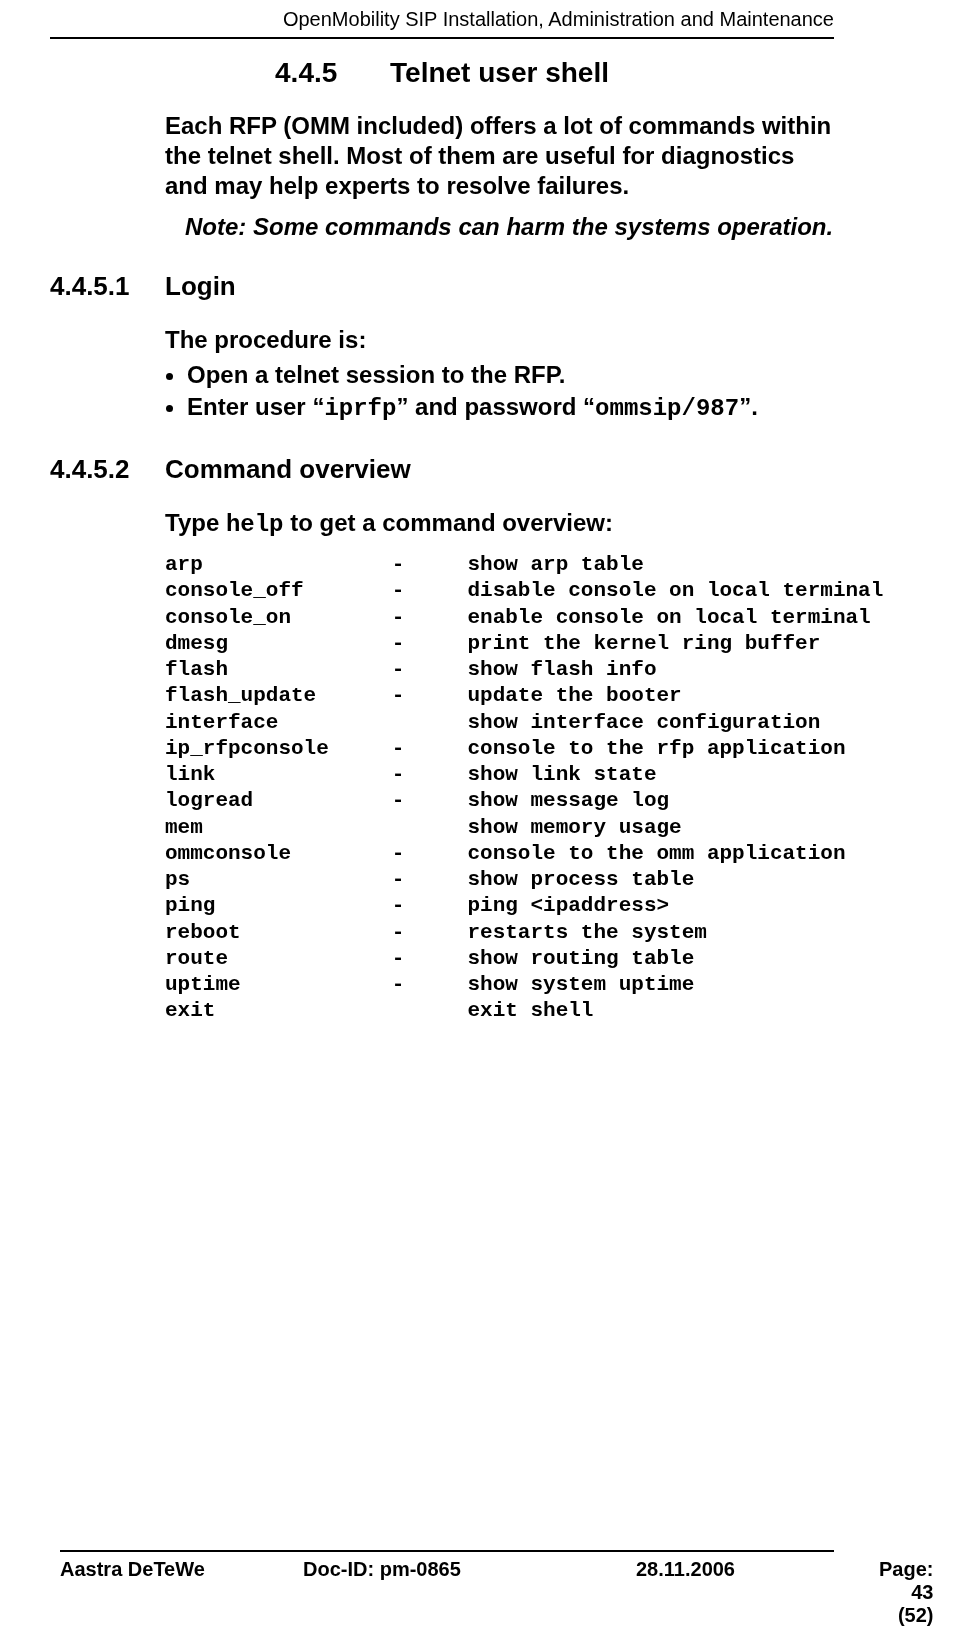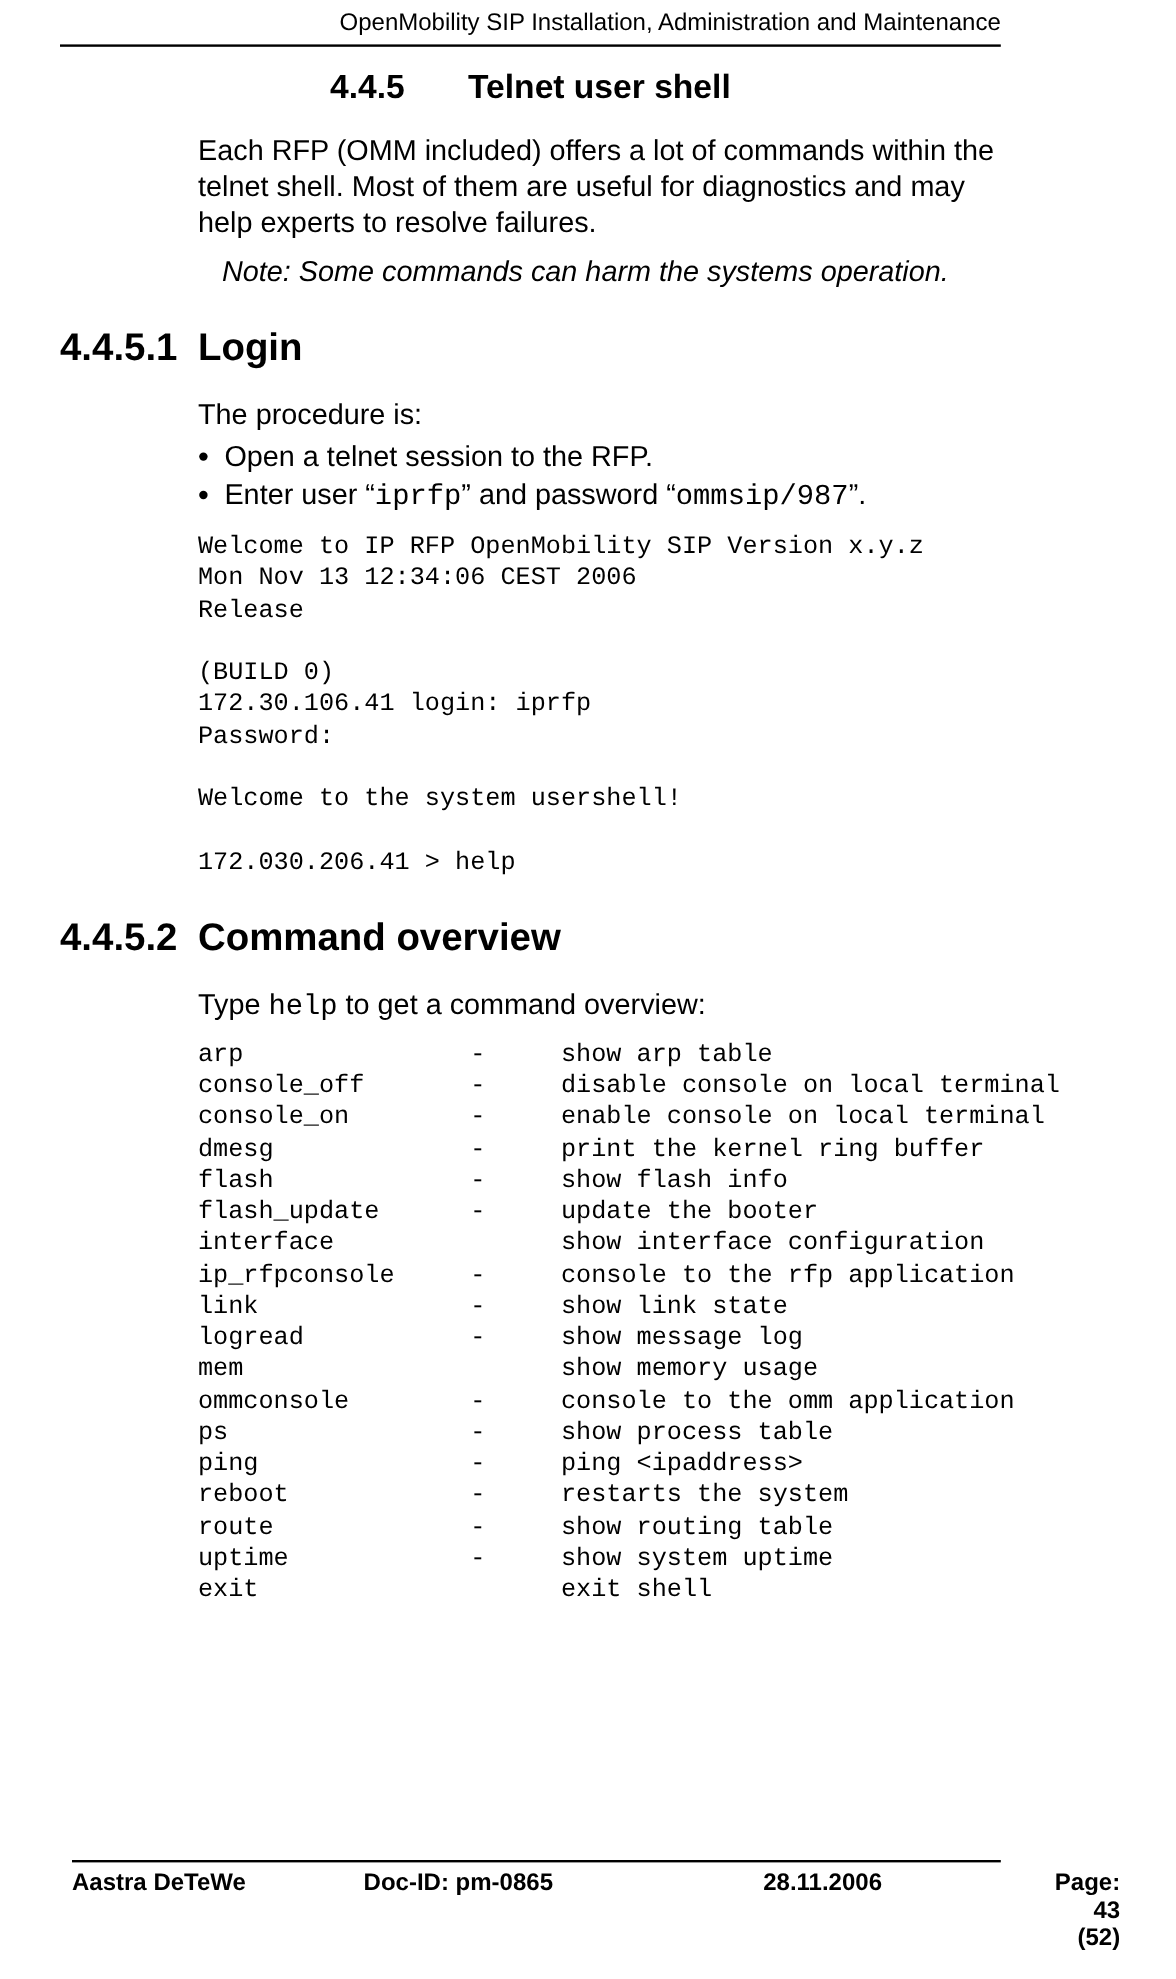--- a/index.html
+++ b/index.html
@@ -28,28 +28,29 @@
       display: flex;
       align-items: baseline;
       margin-top: 18px;
       font-weight: bold;
       font-size: 28px;
       justify-content: center;
     }
     .sn-445 { width: 115px; flex: 0 0 115px; }
     .body-indent {
       padding-left: 115px;
+      font-weight: bold;
     }
     .intro-para { font-size: 24px; margin-top: 22px; line-height: 1.25; }
     .note { font-size: 24px; font-style: italic; margin-top: 12px; margin-left: 20px; }
     .h4-row {
       display: flex;
       align-items: baseline;
       font-weight: bold;
-      font-size: 32px;
+      font-size: 26px;
       margin-top: 30px;
     }
     .h4-num { width: 115px; flex: 0 0 115px; }
     .proc-text { font-size: 24px; margin-top: 24px; }
     ul.bullets {
       margin: 6px 0 0 0;
       padding-left: 22px;
       font-size: 24px;
     }
     ul.bullets li { margin: 2px 0; line-height: 1.25; }
@@ -99,31 +100,20 @@
     <div class="h4-num">4.4.5.1</div>
     <div>Login</div>
   </div>
 
   <div class="body-indent">
     <div class="proc-text">The procedure is:</div>
     <ul class="bullets">
       <li>Open a telnet session to the RFP.</li>
       <li><span>Enter user “</span><span class="mono-inline">iprfp</span><span>” and password “</span><span class="mono-inline">ommsip/987</span><span>”.</span></li>
     </ul>
-    <div class="mono-block">Welcome to IP RFP OpenMobility SIP Version x.y.z
-Mon Nov 13 12:34:06 CEST 2006
-Release
-
-(BUILD 0)
-172.30.106.41 login: iprfp
-Password:
-
-Welcome to the system usershell!
-
-172.030.206.41 &gt; help</div>
   </div>
 
   <div class="h4-row">
     <div class="h4-num">4.4.5.2</div>
     <div>Command overview</div>
   </div>
 
   <div class="body-indent">
     <div class="proc-text"><span>Type </span><span class="mono-inline">help</span><span> to get a command overview:</span></div>
     <div class="mono-block">arp               -     show arp table

